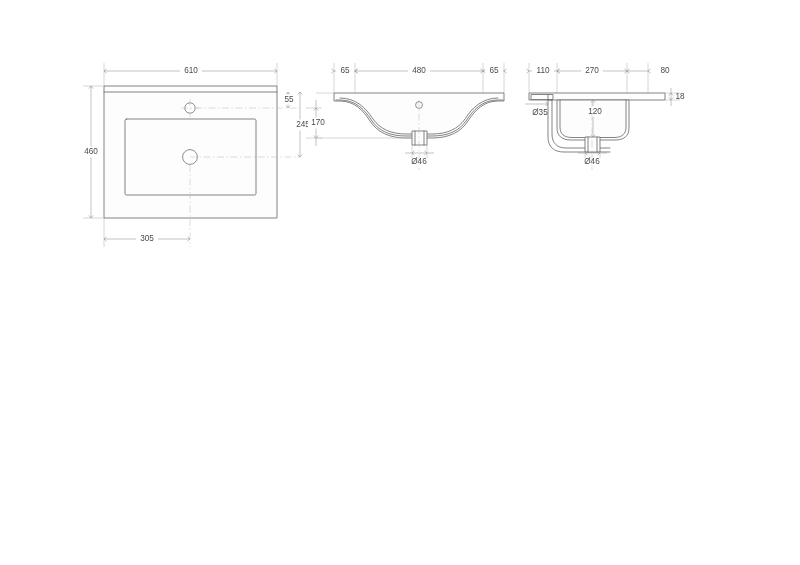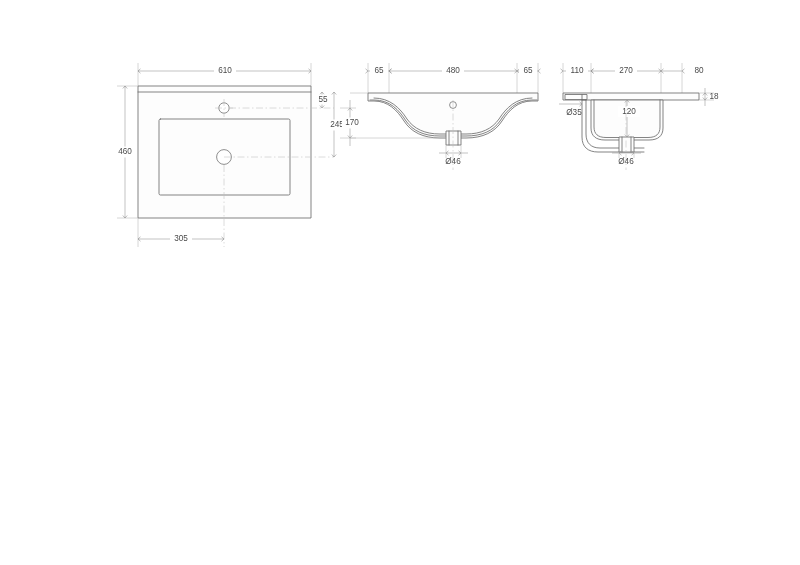--- a/index.html
+++ b/index.html
@@ -14,21 +14,20 @@
     font-family: "Liberation Sans", sans-serif;
     overflow: hidden;
     position: relative;
   }
   #drawing-root {
     position: absolute;
     left: 0;
     top: 0;
     width: 640px;
     height: 565px;
-    padding-left: 34px;
   }
   svg#tech-drawing {
     display: block;
     width: 800px;
     height: 565px;
     background: #ffffff;
   }
   .dim-text {
     font-family: "Liberation Sans", sans-serif;
     font-size: 8.2px;

